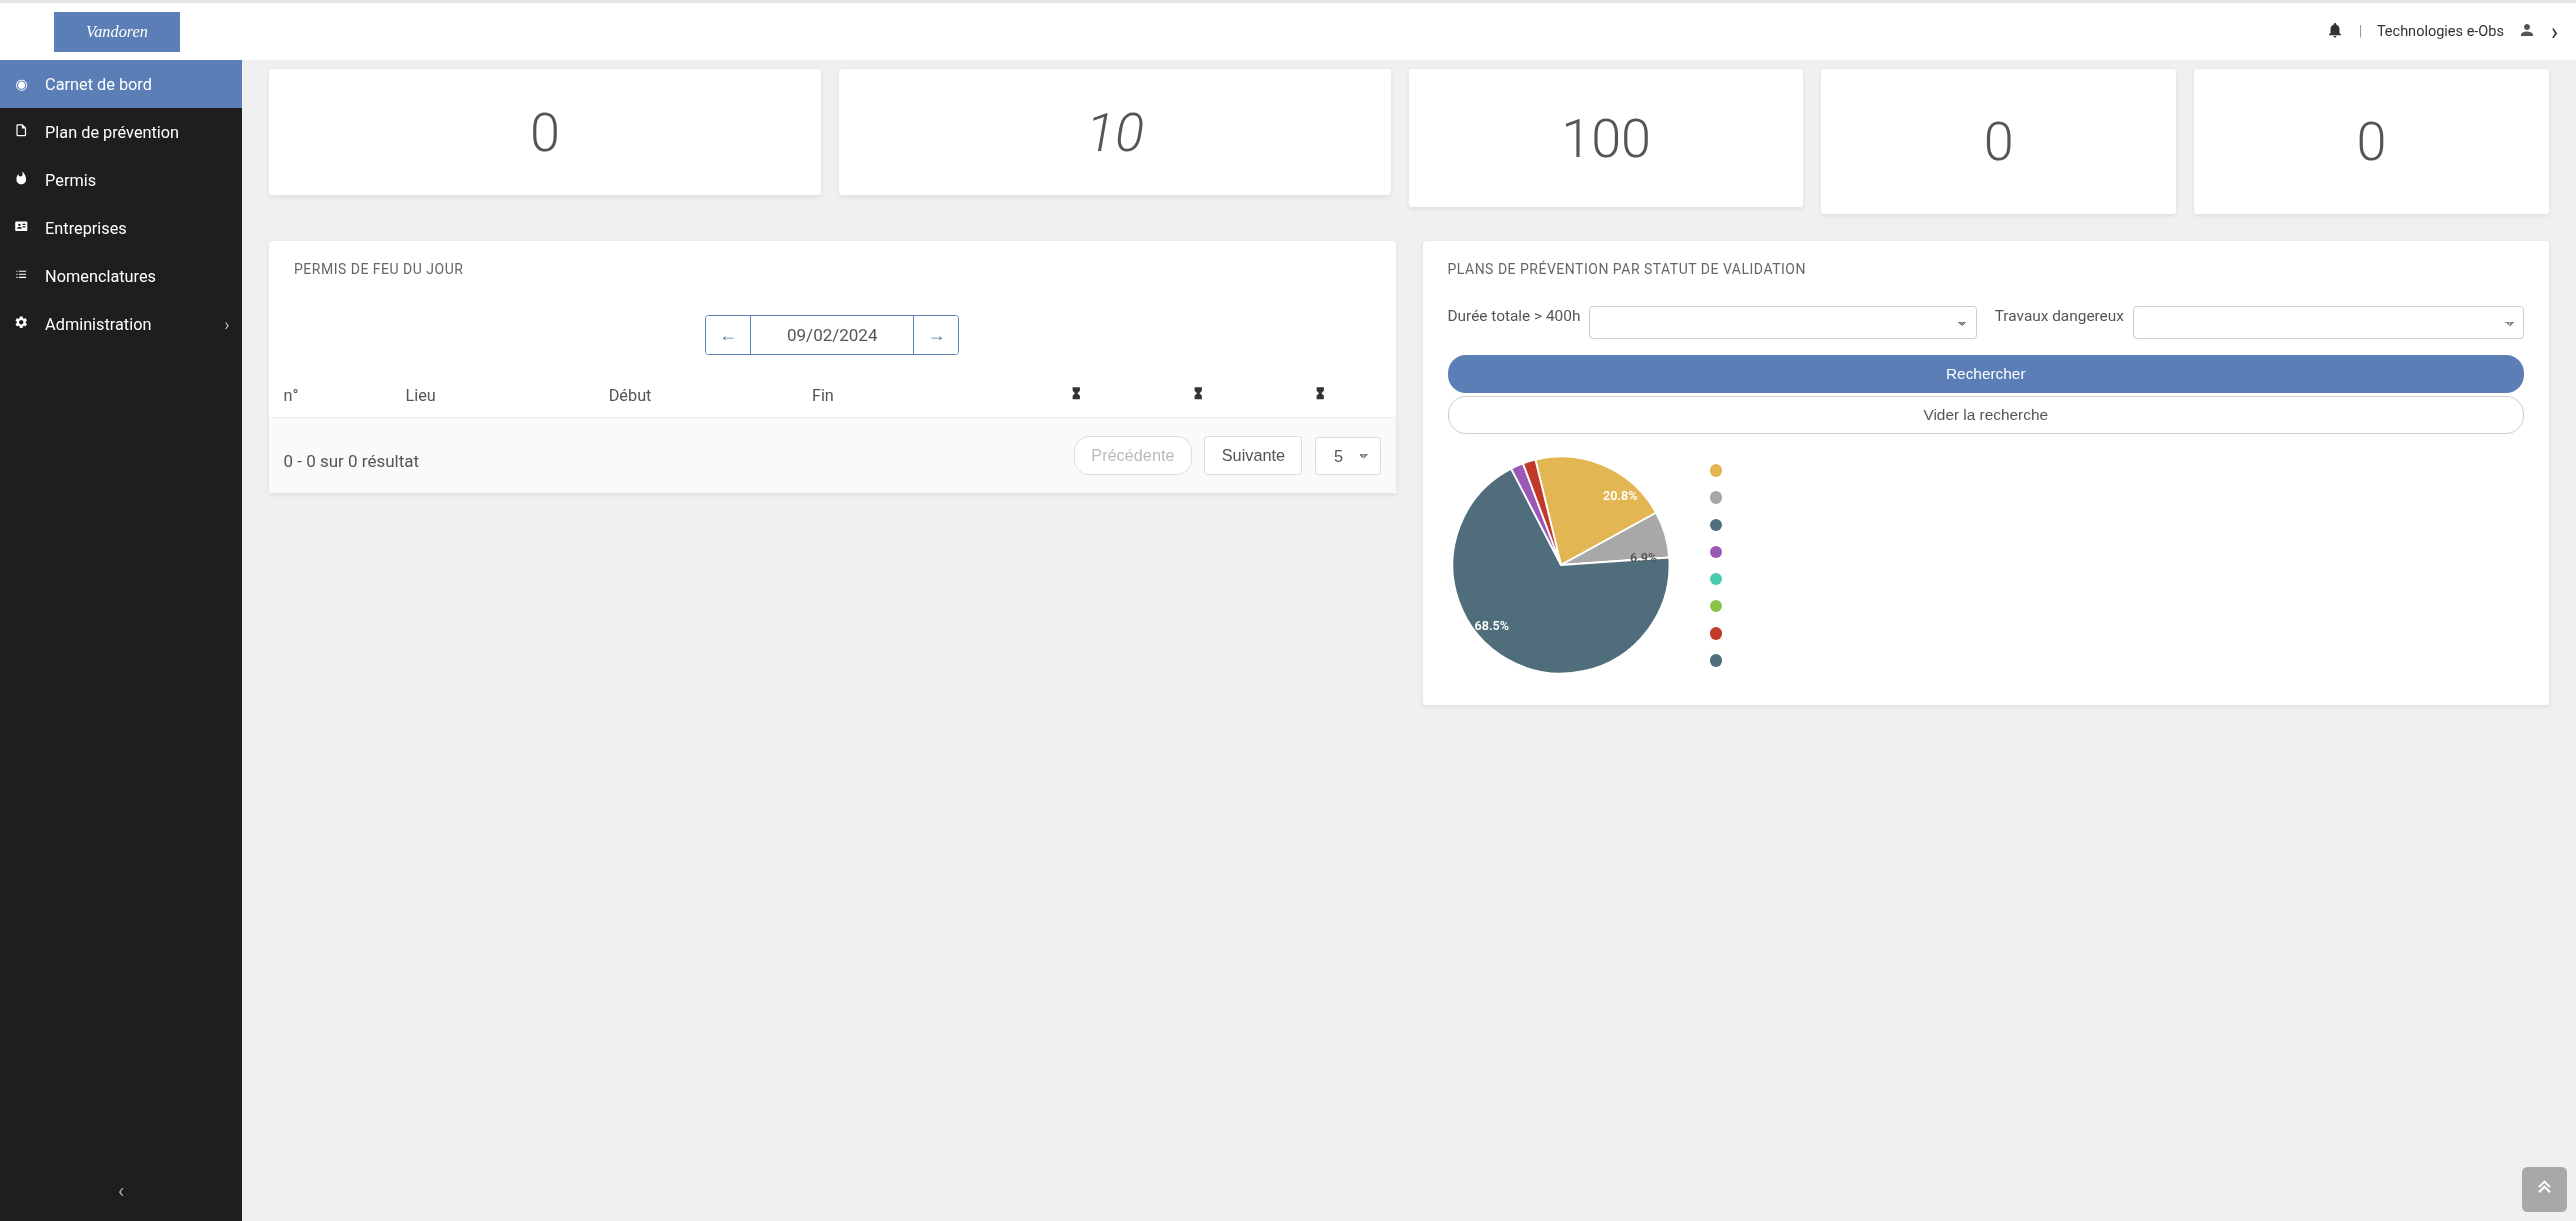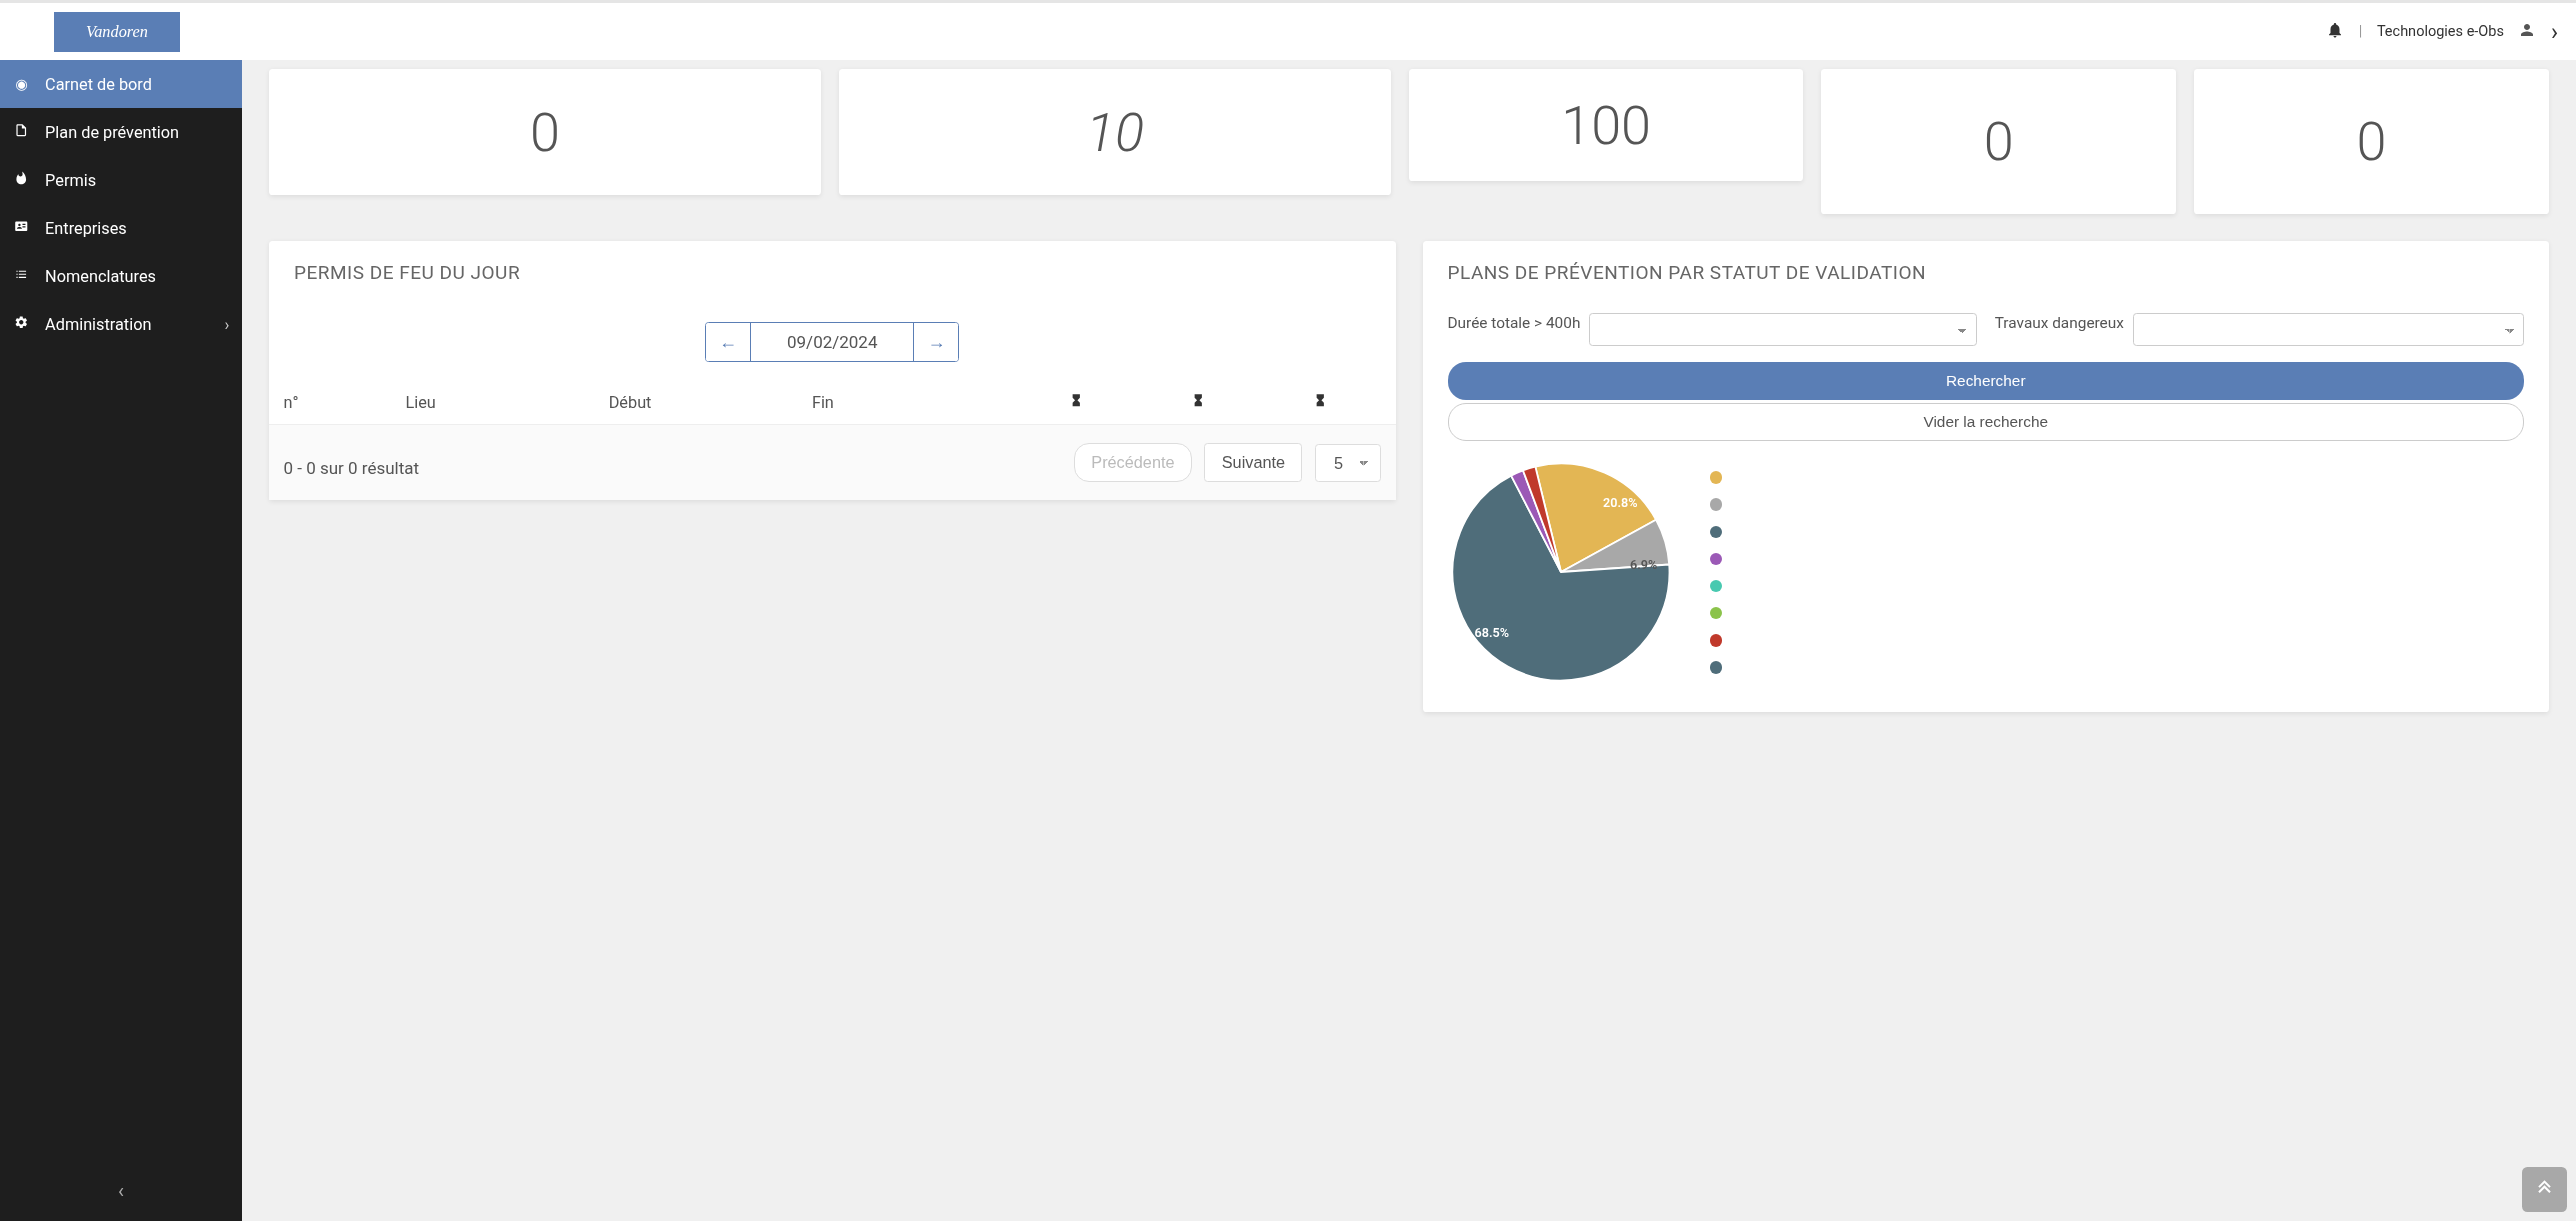--- a/index.html
+++ b/index.html
@@ -20,29 +20,29 @@
 .sidebar-item .chev { margin-left: auto; font-size: 16.3px; color: #ccc; }
 .sidebar-collapse { position: absolute; bottom: 18px; left: 50%; transform: translateX(-50%); color: #aaa; font-size: 20px; cursor: pointer; }
 
 .main { flex: 1; padding: 9px 27px 27px 27px; overflow-y: auto; }
 
 .cards-row { display: flex; gap: 18px; margin-bottom: 27px; }
 .card { background: #fff; border-radius: 3.6px; box-shadow: 0 1.8px 5.4px rgba(0,0,0,0.08); display: flex; align-items: center; justify-content: center; }
 .stat { font-size: 54px; font-weight: 300; color: #555; }
 .c1 { flex: 1.4; height: 126px; }
 .c2 { flex: 1.4; height: 126px; font-style: italic; }
-.c3 { flex: 1; height: 112px; justify-content: center; }
+.c3 { flex: 1; height: 138px; justify-content: center; }
 .c4 { flex: 0.9; height: 145px; }
 .c5 { flex: 0.9; height: 145px; }
 
 .panels-row { display: flex; gap: 27px; align-items: flex-start; }
 .panel { background: #fff; border-radius: 3.6px; box-shadow: 0 1.8px 5.4px rgba(0,0,0,0.08); }
 .panel.left { flex: 1; }
 .panel.right { flex: 1; }
-.panel-title { padding: 20px 25px; font-size: 19px; color: #666; letter-spacing: 0.5px; }
+.panel-title { padding: 20px 25px; font-size: 14px; color: #666; letter-spacing: 0.5px; }
 
 .date-nav { display: flex; justify-content: center; padding: 18px 0; }
 .date-group { display: flex; border: 0.9px solid #5a7eb5; border-radius: 3.6px; overflow: hidden; }
 .date-btn { width: 45px; display: flex; align-items: center; justify-content: center; font-size: 18px; color: #5a7eb5; cursor: pointer; background: #fff; }
 .date-btn:first-child { border-right: 0.9px solid #5a7eb5; }
 .date-btn:last-child { border-left: 0.9px solid #5a7eb5; }
 .date-val { padding: 9px 36px; font-size: 17px; color: #555; }
 
 .tbl-head { display: flex; padding: 12.6px 14.5px; border-bottom: 0.9px solid #eee; }
 .th { flex: 1; font-size: 16.3px; color: #555; }

